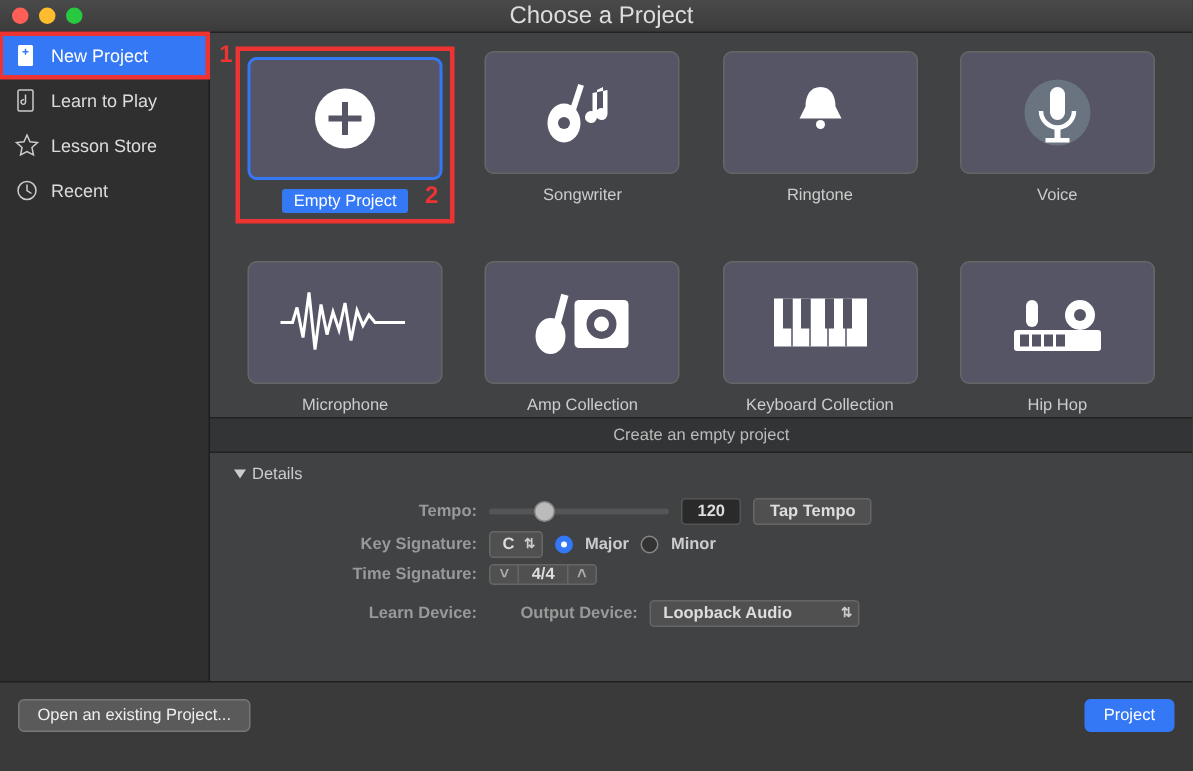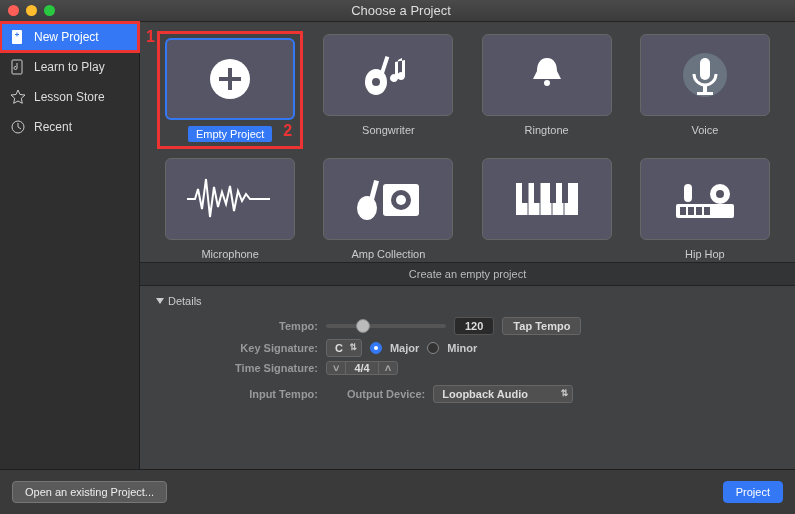--- a/index.html
+++ b/index.html
@@ -3,37 +3,37 @@
 <meta charset="utf-8">
 <style>
 * { box-sizing: border-box; margin: 0; padding: 0; font-family: -apple-system, "Helvetica Neue", Arial, sans-serif; }
 body { width: 795px; height: 514px; background: #3a3a3a; overflow: hidden; position: relative; }
 
 
 .titlebar { height: 22px; background: linear-gradient(#4a4a4a,#3b3b3b); display:flex; align-items:center; padding:0 8px; border-bottom:1px solid #222;}
 .traffic { display:flex; gap:7px; }
 .dot { width:11px; height:11px; border-radius:50%; }
 .dot.red{background:#ff5f57;} .dot.yellow{background:#ffbd2e;} .dot.green{background:#28c840;}
-.titlebar .title { flex:1; text-align:center; color:#ddd; font-size:13px; margin-left:-40px;}
+.titlebar .title { flex:1; text-align:center; color:#ddd; font-size:16px; margin-left:-40px;}
 
 .main { display:flex; height:calc(514px - 22px - 44px); }
 
 
 .sidebar { width:140px; background:#2f2f2f; border-right:1px solid #1e1e1e; }
 .sidebar-item { display:flex; align-items:center; gap:8px; padding:7px 10px; color:#ddd; font-size:12px; cursor:pointer; }
 .sidebar-item.selected { background:#3478f6; color:#fff; }
 .sidebar-item.selected.annot-box { outline:3px solid #e33; outline-offset:-2px; position:relative;}
 .annot-num { position:absolute; right:-16px; top:6px; color:#e33; font-size:16px; font-weight:bold;}
 .sb-icon { width:16px; height:16px; display:flex; align-items:center; justify-content:center; }
 .sb-icon svg{ width:16px; height:16px; }
 
 
 .content { flex:1; background:#404244; display:flex; flex-direction:column; }
 
-.template-grid { padding:12px 20px 0 20px; display:grid; grid-template-columns:repeat(4,1fr); gap:12px 18px; }
+.template-grid { padding:12px 20px 0 20px; display:grid; grid-template-columns:repeat(4,1fr); gap:28px 18px; }
 .template { display:flex; flex-direction:column; align-items:center; cursor:pointer; }
 .template .thumb { width:130px; height:82px; background:#556; border-radius:6px; border:1px solid #666; display:flex; align-items:center; justify-content:center; }
 .template.selected .thumb { border:2px solid #3478f6; }
 .template .thumb svg { fill:#fff; }
 .template .label { margin-top:6px; font-size:11px; color:#ccc; text-align:center; padding:2px 8px; }
 .template.selected .label { background:#3478f6; color:#fff; border-radius:2px; }
 .template.annot-box { outline:3px solid #e33; padding:4px; position:relative;}
 .template.annot-box .annot-num{ right:8px; top:auto; bottom:6px; }
 
 .desc-bar { margin:0 0 0 0; background:#323436; color:#bbb; font-size:11px; text-align:center; padding:5px 0; border-top:1px solid #222; border-bottom:1px solid #222;}
@@ -53,21 +53,21 @@
 .select.updown::after{border-top:none;}
 .select.updown::before{content:"⇅";position:absolute;right:4px;top:2px;font-size:9px;color:#ccc;}
 .radio { width:12px;height:12px;border-radius:50%;border:1px solid #888;background:#333;display:inline-block;position:relative;}
 .radio.on{background:#3478f6;border-color:#3478f6;}
 .radio.on::after{content:"";position:absolute;left:3px;top:3px;width:4px;height:4px;border-radius:50%;background:#fff;}
 .stepper{display:flex;align-items:center;background:#505050;border:1px solid #666;border-radius:3px;font-size:11px;color:#ddd;}
 .stepper .arrow{padding:0 6px;cursor:pointer;color:#aaa;}
 .stepper .val{padding:0 8px;border-left:1px solid #666;border-right:1px solid #666;}
 
 
-.footer { position:absolute; bottom:1px; left:0; right:0; height:44px; background:#3a3a3a; border-top:1px solid #1e1e1e; display:flex; align-items:center; padding:0 12px; }
+.footer { position:absolute; bottom:16px; left:0; right:0; height:44px; background:#3a3a3a; border-top:1px solid #1e1e1e; display:flex; align-items:center; padding:0 12px; }
 .footer .spacer{flex:1;}
 .footer .pbtn{ background:#5a5a5a; color:#eee; font-size:11px; padding:4px 12px; border:1px solid #777; border-radius:4px; cursor:pointer;}
 .footer .pbtn.primary{ background:#3478f6; border-color:#3478f6; color:#fff;}
 </style>
 </head>
 <body>
 
 <div class="titlebar">
   <div class="traffic">
     <div class="dot red"></div>
@@ -197,20 +197,21 @@
               <rect x="10" y="6" width="6" height="20" fill="#556"></rect>
               <rect x="22" y="6" width="6" height="20" fill="#556"></rect>
               <rect x="38" y="6" width="6" height="20" fill="#556"></rect>
               <rect x="50" y="6" width="6" height="20" fill="#556"></rect>
               <line x1="16" y1="6" x2="16" y2="38" stroke="#556"></line>
               <line x1="28" y1="6" x2="28" y2="38" stroke="#556"></line>
               <line x1="40" y1="6" x2="40" y2="38" stroke="#556"></line>
               <line x1="52" y1="6" x2="52" y2="38" stroke="#556"></line>
             </svg>
         </div>
+        <div class="label">Keyboard Collection</div>
       </div>
 
       <div class="template">
         <div class="thumb">
           <svg width="70" height="50">
               <rect x="6" y="30" width="58" height="14" rx="2" fill="#fff"></rect>
               <rect x="10" y="33" width="6" height="8" fill="#556"></rect>
               <rect x="18" y="33" width="6" height="8" fill="#556"></rect>
               <rect x="26" y="33" width="6" height="8" fill="#556"></rect>
               <rect x="34" y="33" width="6" height="8" fill="#556"></rect>
@@ -253,21 +254,21 @@
       <div class="field-row">
         <span class="lab">Time Signature:</span>
         <span class="stepper">
           <span class="arrow">˅</span>
           <span class="val">4/4</span>
           <span class="arrow">˄</span>
         </span>
       </div>
 
       <div class="field-row" style="margin-top:10px;">
-        <span class="lab">Input Tempo:</span>
+        <span class="lab">Learn Device:</span>
         <span class="lab" style="width:auto;margin-left:21px;">Output Device:</span>
         <span class="select updown" style="min-width:140px">Loopback Audio</span>
       </div>
     </div>
   </div>
 </div>
 
 <div class="footer">
   <span class="pbtn">Open an existing Project...</span>
   <span class="spacer"></span>

